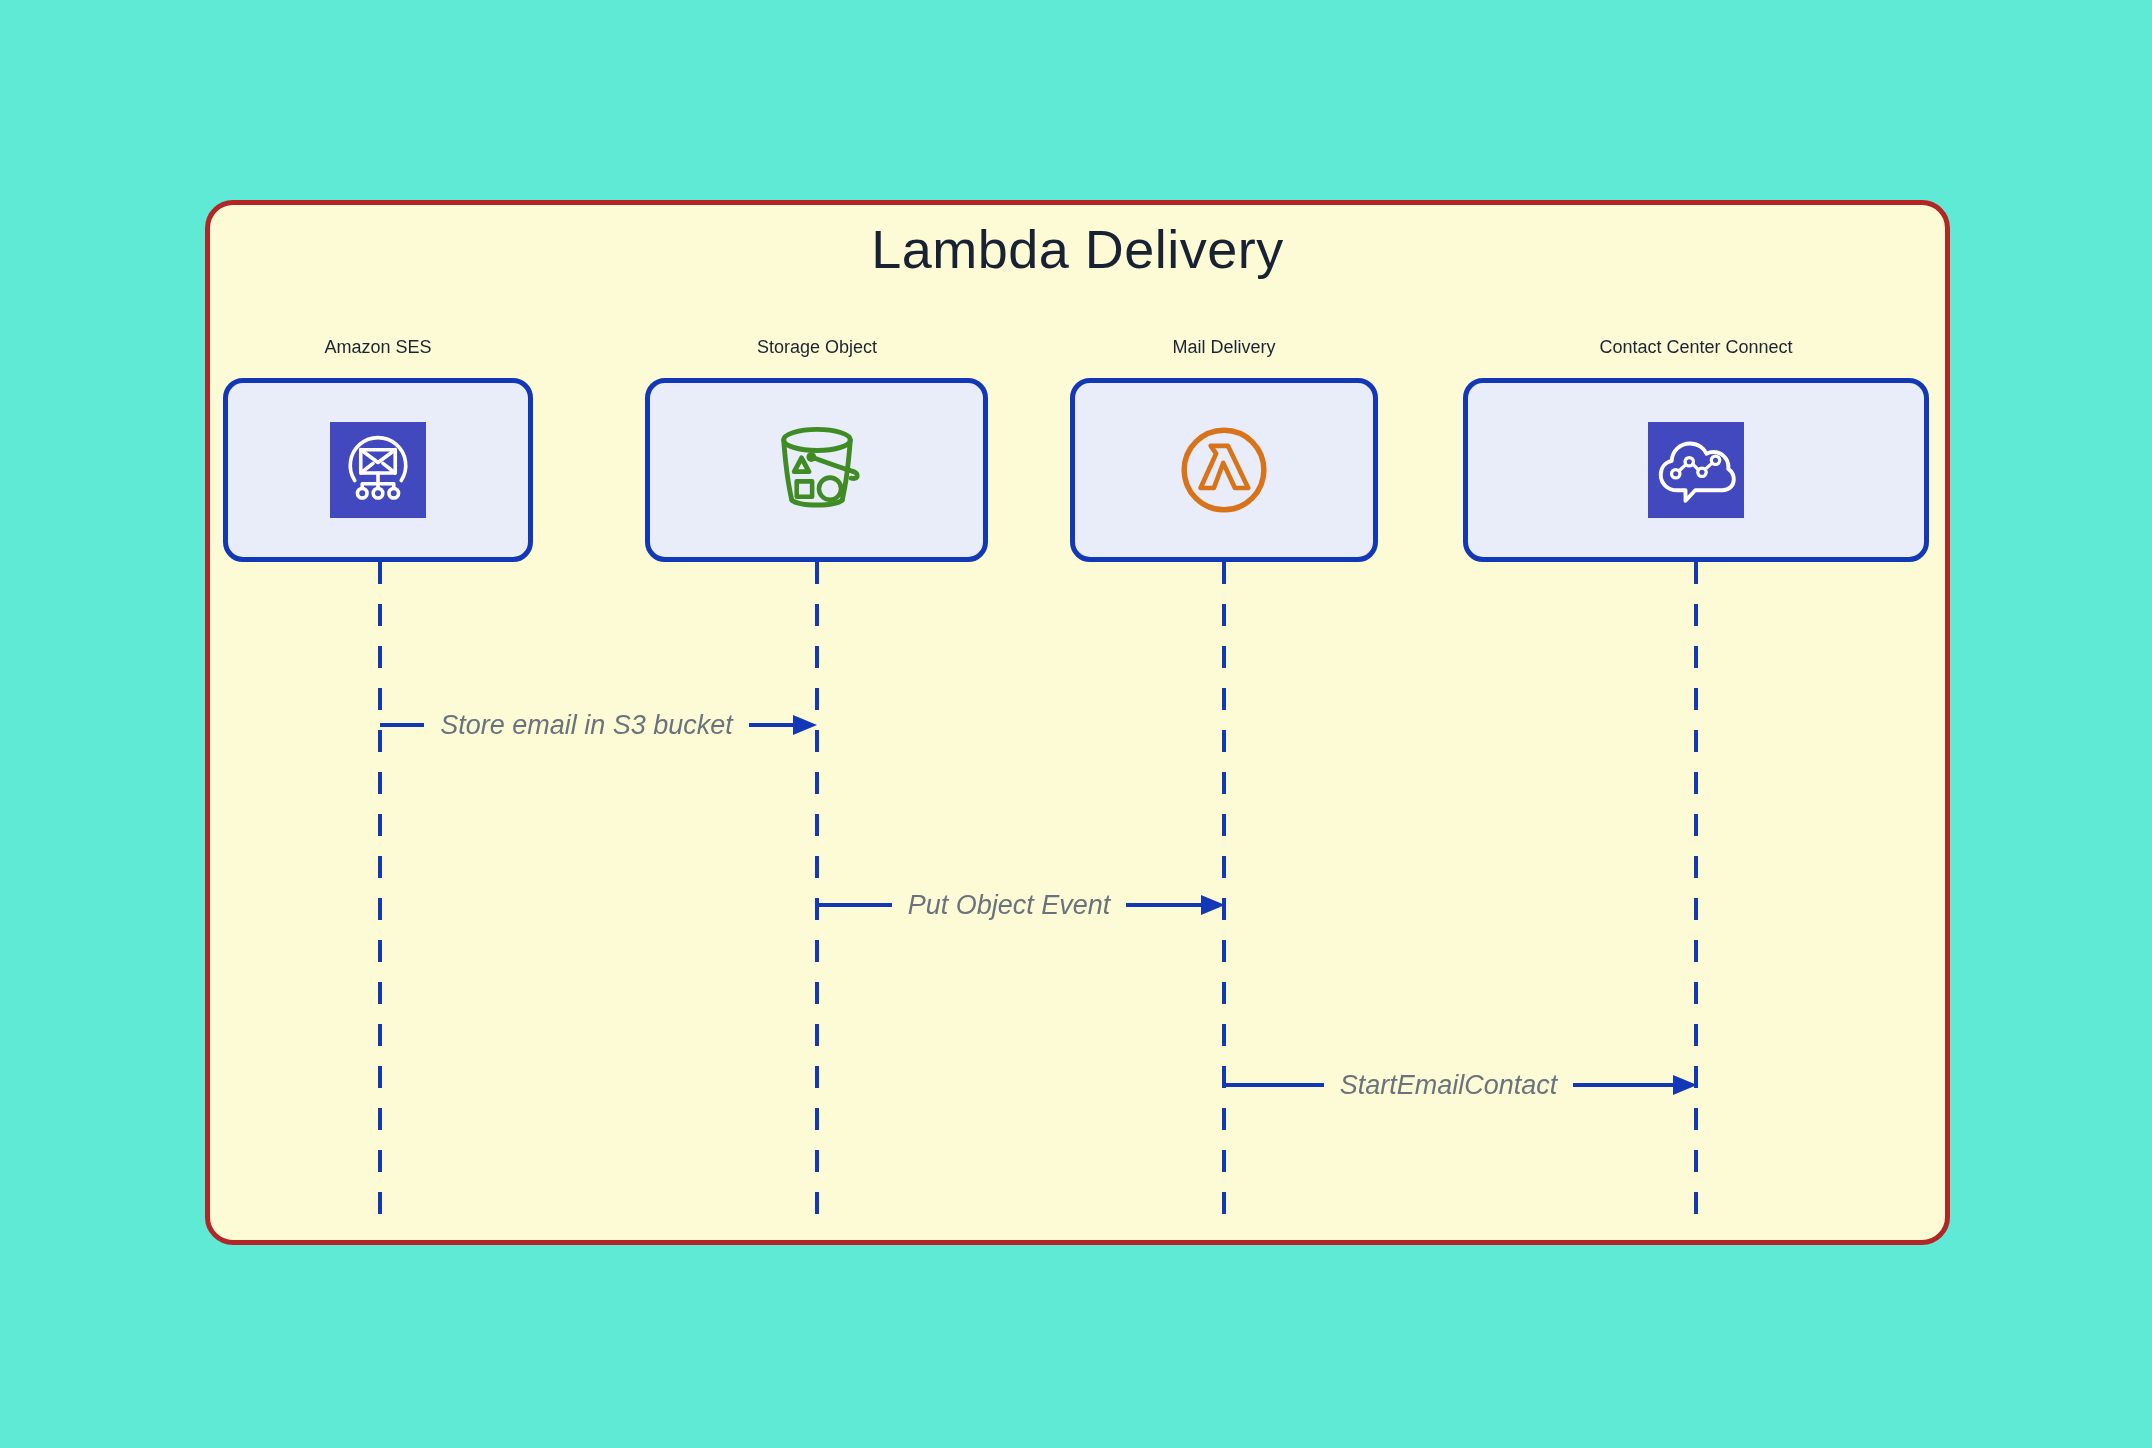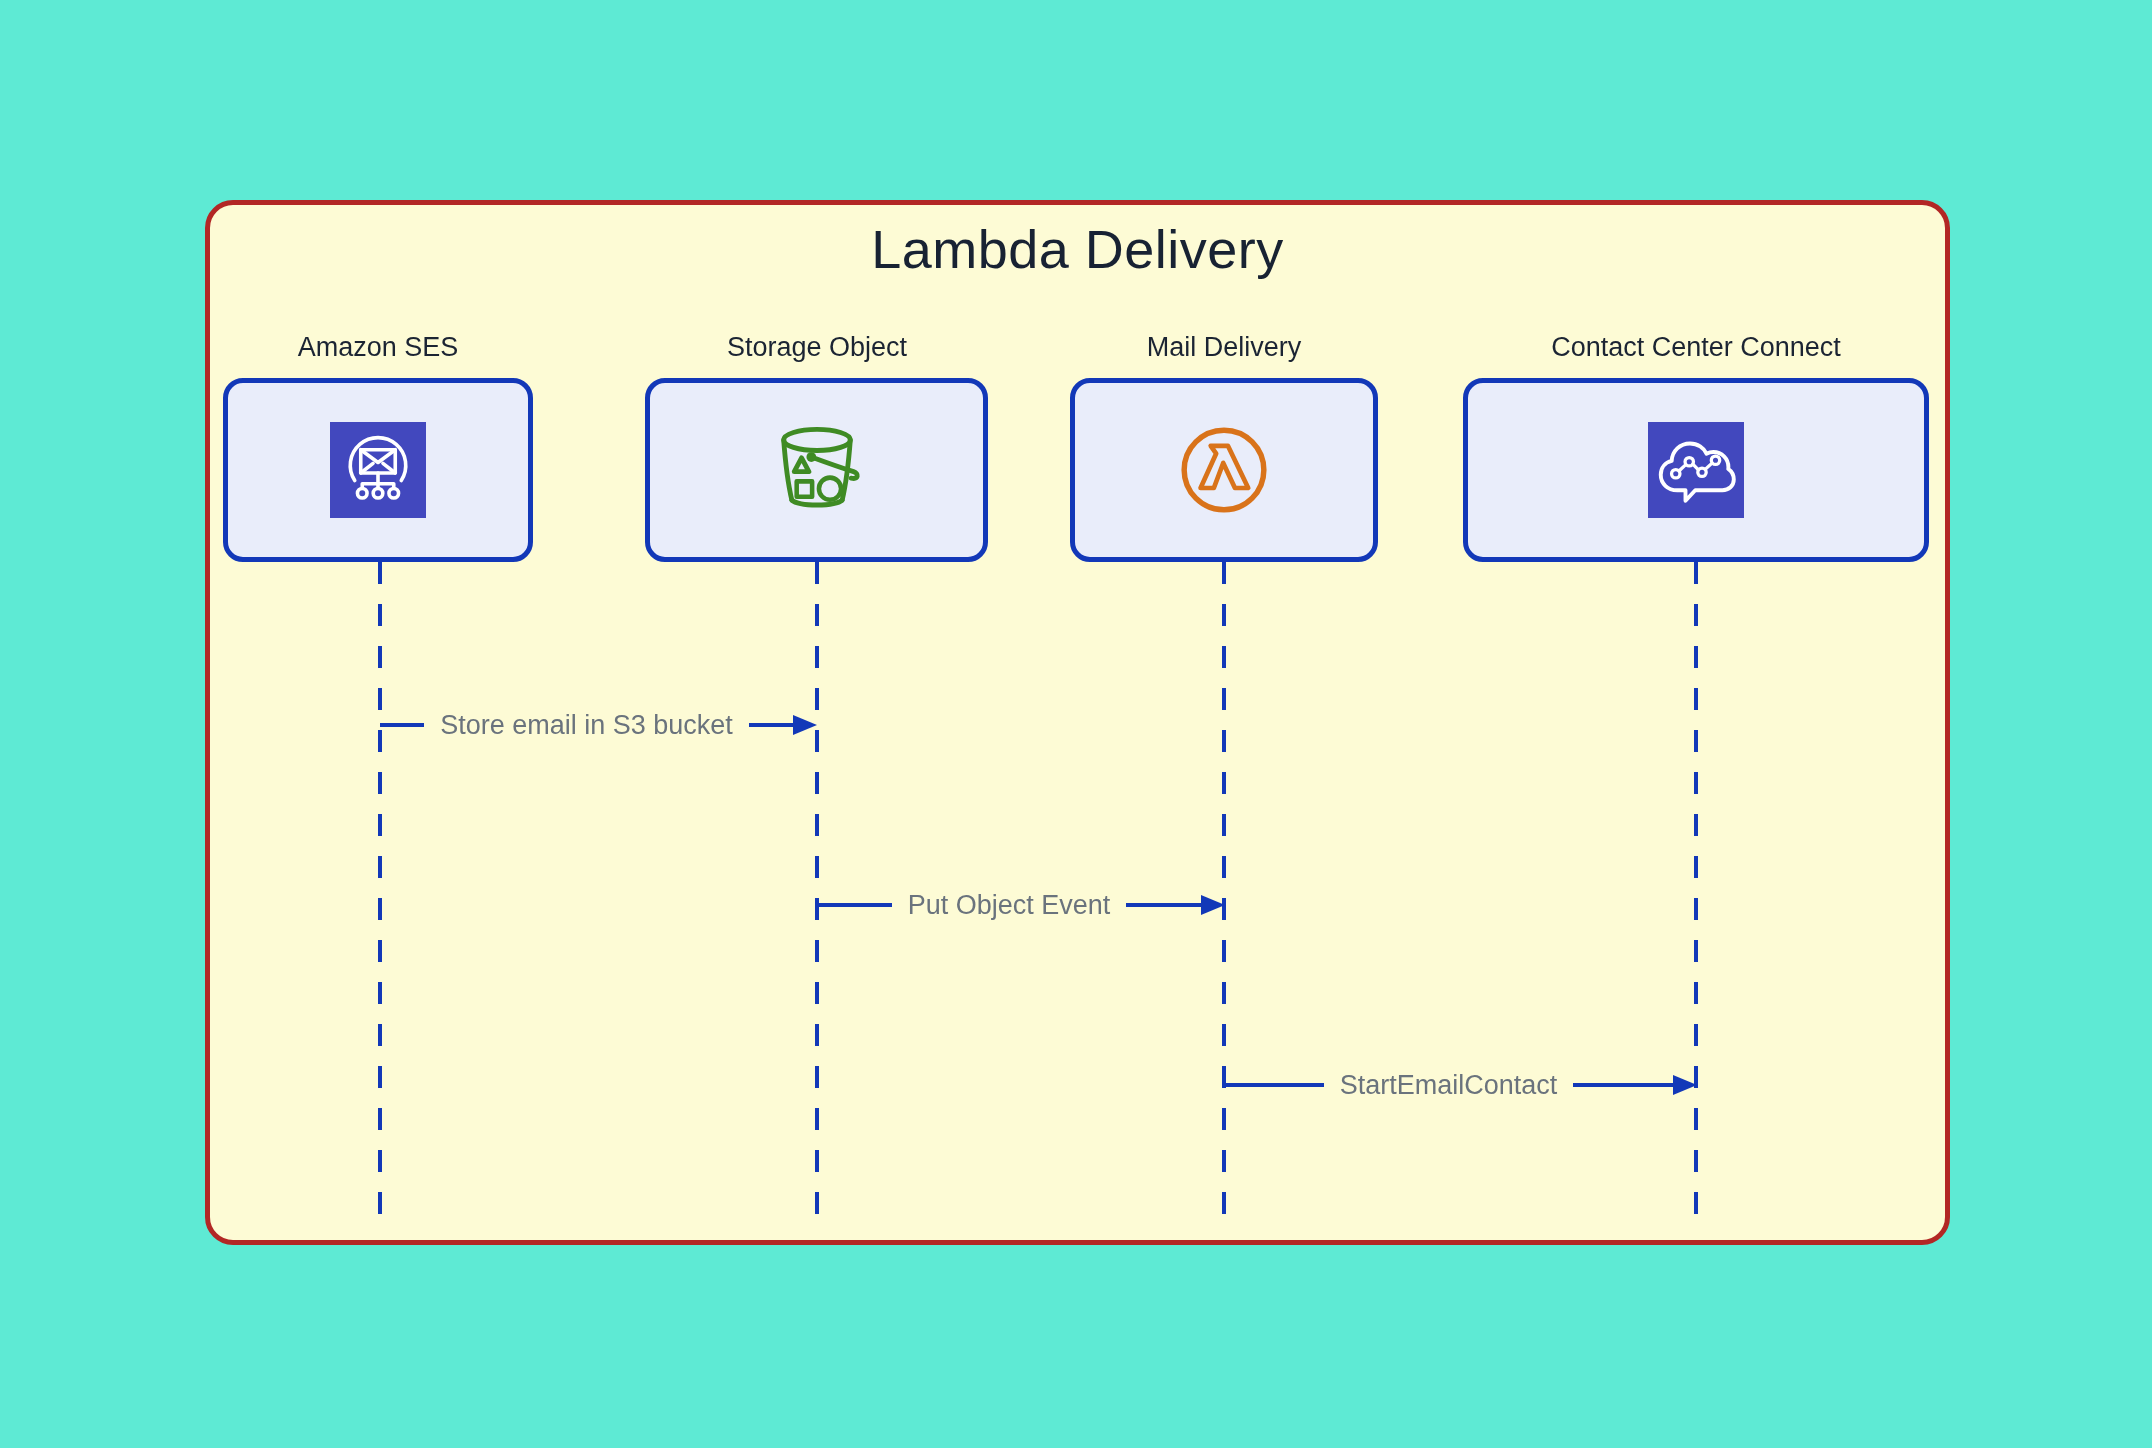--- a/index.html
+++ b/index.html
@@ -24,21 +24,21 @@
     border:5px solid var(--red);border-radius:28px;
   }
   .diagram-title{
     position:absolute;left:205px;top:218px;width:1745px;
     text-align:center;font-size:54px;font-weight:500;color:#182233;
     letter-spacing:0.5px;
   }
   .plabel{
     position:absolute;top:327px;height:40px;line-height:40px;
     transform:translateX(-50%);
-    font-size:27px;font-weight:500;color:var(--navy);white-space:nowrap;text-align:left;
+    font-size:18px;font-weight:500;color:var(--navy);white-space:nowrap;text-align:left;
   }
   .pbox{
     position:absolute;top:378px;height:184px;box-sizing:border-box;
     background:var(--lavender);border:5px solid var(--blue);border-radius:20px;
     display:flex;align-items:center;justify-content:center;
   }
   .icon-square{
     width:96px;height:96px;background:var(--indigo);
     display:flex;align-items:center;justify-content:center;
   }
@@ -46,21 +46,21 @@
   .lifeline{
     position:absolute;top:562px;height:653px;width:4px;
     transform:translateX(-2px);
     background:repeating-linear-gradient(180deg,var(--blue) 0 22px,transparent 22px 42px);
   }
   .msg{
     position:absolute;height:44px;display:flex;align-items:center;
   }
   .msg .seg{flex:1;height:4px;background:var(--blue);}
   .msg .lbl{
-    font-size:27px;color:var(--gray);
+    font-style:italic;font-size:27px;color:var(--gray);
     margin:0 16px;white-space:nowrap;
   }
   .msg .head{
     width:0;height:0;flex:0 0 auto;
     border-top:10px solid transparent;border-bottom:10px solid transparent;
     border-left:24px solid var(--blue);
   }
 </style>
 </head>
 <body>

